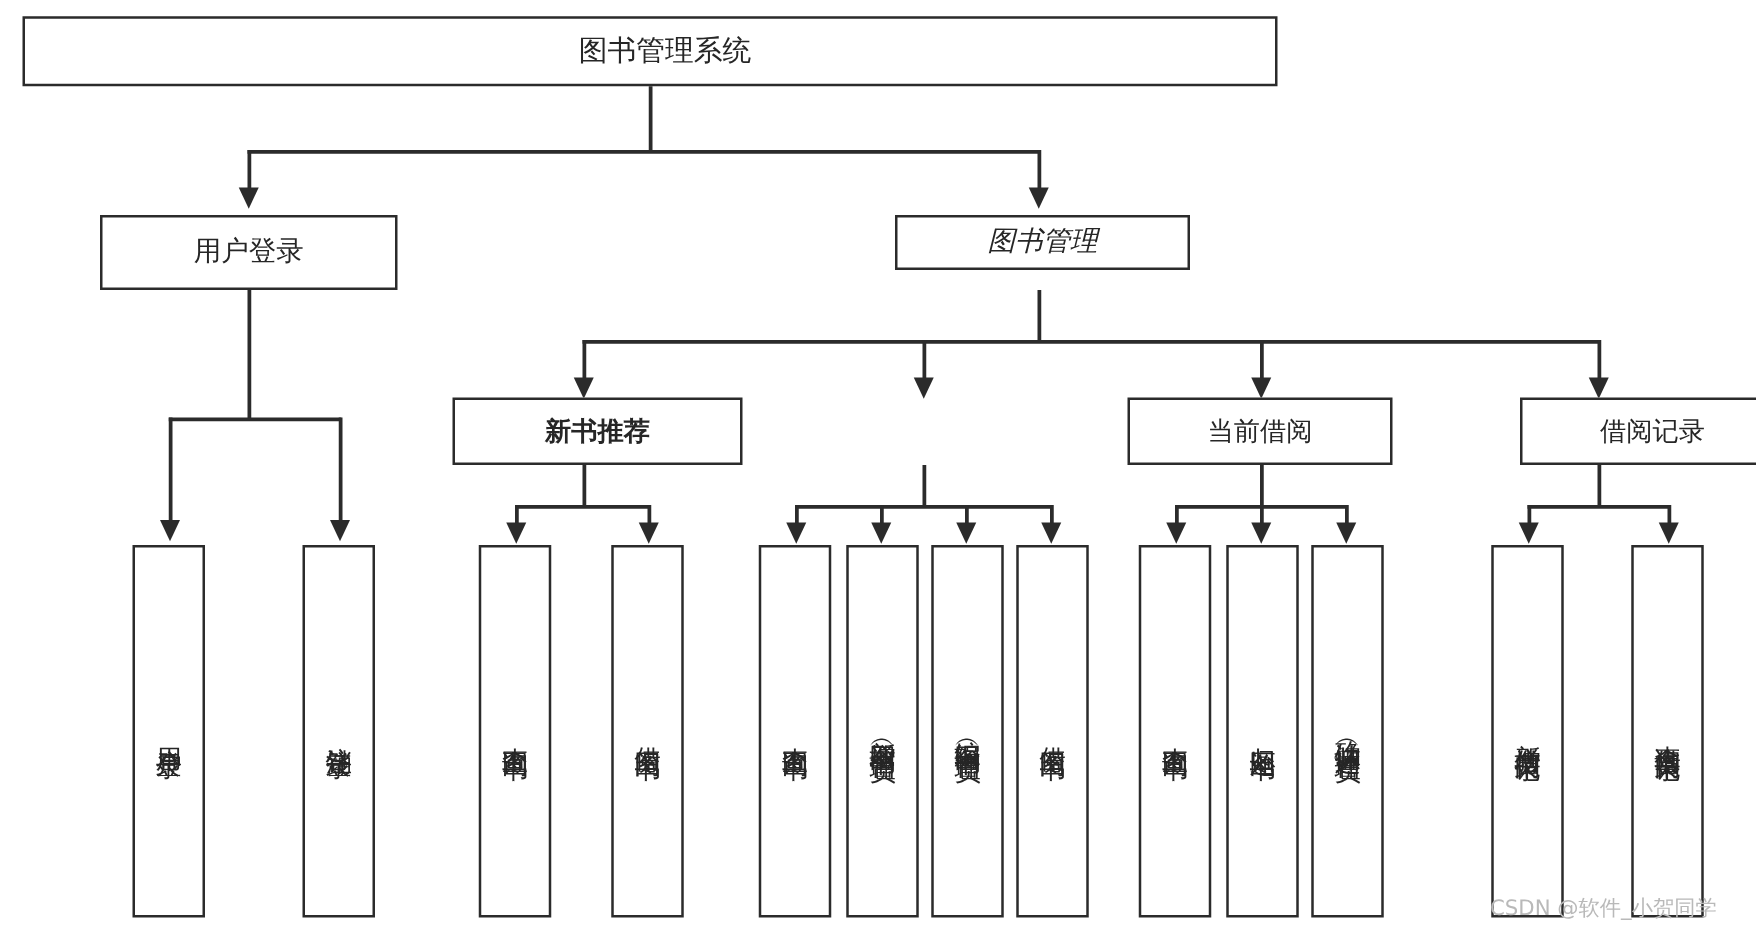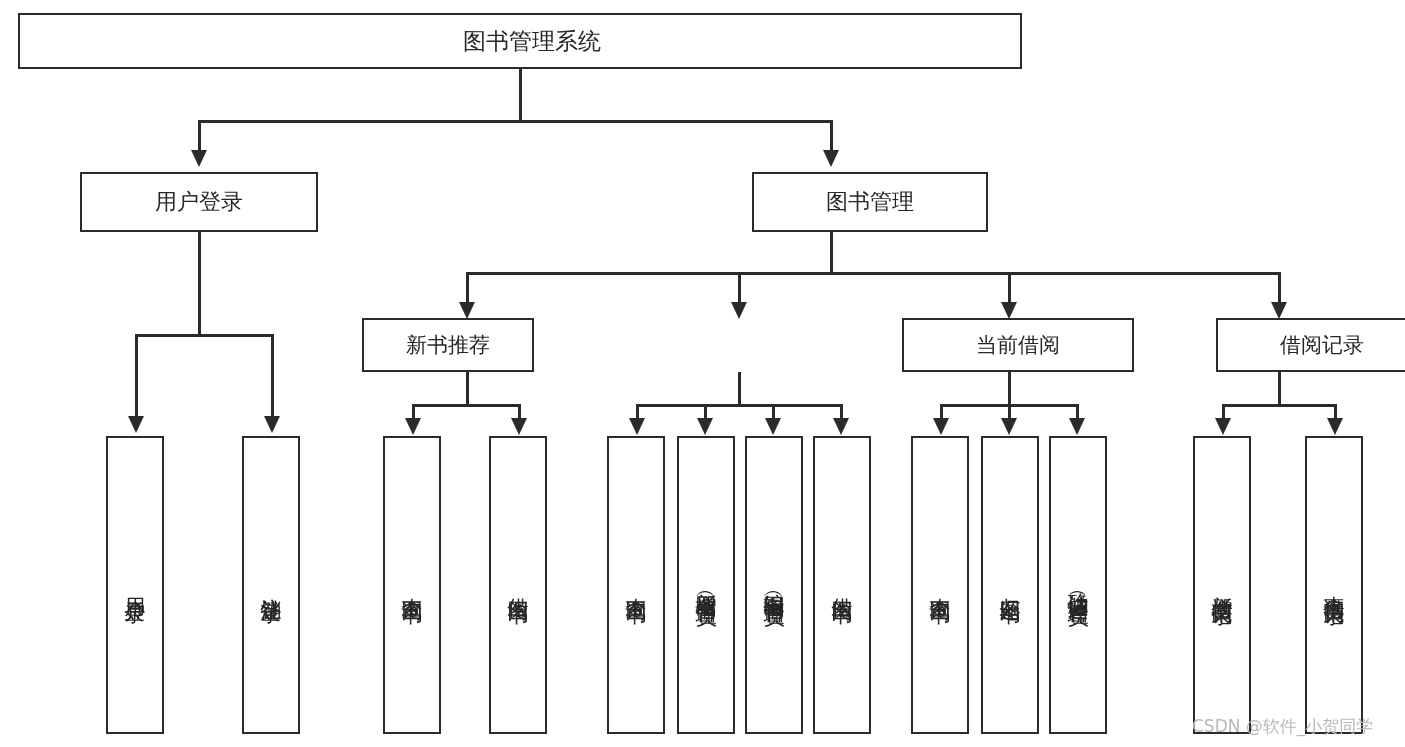--- a/index.html
+++ b/index.html
@@ -84,21 +84,21 @@
   <div class="ln h" style="left:198px; top:120px; width:634px;"></div>
 
   <div class="ln v" style="left:198px; top:120px; height:32px;"></div>
   <div class="arrow" style="left:191px; top:150px;"></div>
   <div class="ln v" style="left:830px; top:120px; height:32px;"></div>
   <div class="arrow" style="left:823px; top:150px;"></div>
 
   <div class="node level2" style="left:80px; top:172px; width:238px; height:60px;">
     <span>用户登录</span>
   </div>
-  <div class="node level2" style="left:752px; top:172px; width:236px; height:60px;">
+  <div class="node level2" style="left:716px; top:172px; width:236px; height:44px;font-style:italic;">
     <span>图书管理</span>
   </div>
 
   <div class="ln v" style="left:198px; top:232px; height:103px;"></div>
   <div class="ln h" style="left:135px; top:334px; width:138px;"></div>
   <div class="ln v" style="left:135px; top:334px; height:84px;"></div>
   <div class="arrow" style="left:128px; top:416px;"></div>
   <div class="ln v" style="left:271px; top:334px; height:84px;"></div>
   <div class="arrow" style="left:264px; top:416px;"></div>
 
@@ -106,24 +106,24 @@
   <div class="ln h" style="left:466px; top:272px; width:814px;"></div>
   <div class="ln v" style="left:466px; top:272px; height:32px;"></div>
   <div class="arrow" style="left:459px; top:302px;"></div>
   <div class="ln v" style="left:738px; top:272px; height:32px;"></div>
   <div class="arrow" style="left:731px; top:302px;"></div>
   <div class="ln v" style="left:1008px; top:272px; height:32px;"></div>
   <div class="arrow" style="left:1001px; top:302px;"></div>
   <div class="ln v" style="left:1278px; top:272px; height:32px;"></div>
   <div class="arrow" style="left:1271px; top:302px;"></div>
 
-  <div class="node level3" style="left:362px; top:318px; width:172px; height:54px;">
+  <div class="node level3" style="left:362px; top:318px; width:232px; height:54px;font-weight:bold;">
     <span>新书推荐</span>
   </div>
-  <div class="node level3" style="left:902px; top:318px; width:232px; height:54px;">
+  <div class="node level3" style="left:902px; top:318px; width:212px; height:54px;">
     <span>当前借阅</span>
   </div>
   <div class="node level3" style="left:1172px; top:318px; width:212px; height:54px;margin-left:44px;">
     <span>借阅记录</span>
   </div>
 
   <div class="ln v" style="left:466px; top:372px; height:34px;"></div>
   <div class="ln h" style="left:412px; top:404px; width:108px;"></div>
   <div class="ln v" style="left:412px; top:404px; height:16px;"></div>
   <div class="arrow" style="left:405px; top:418px;"></div>

